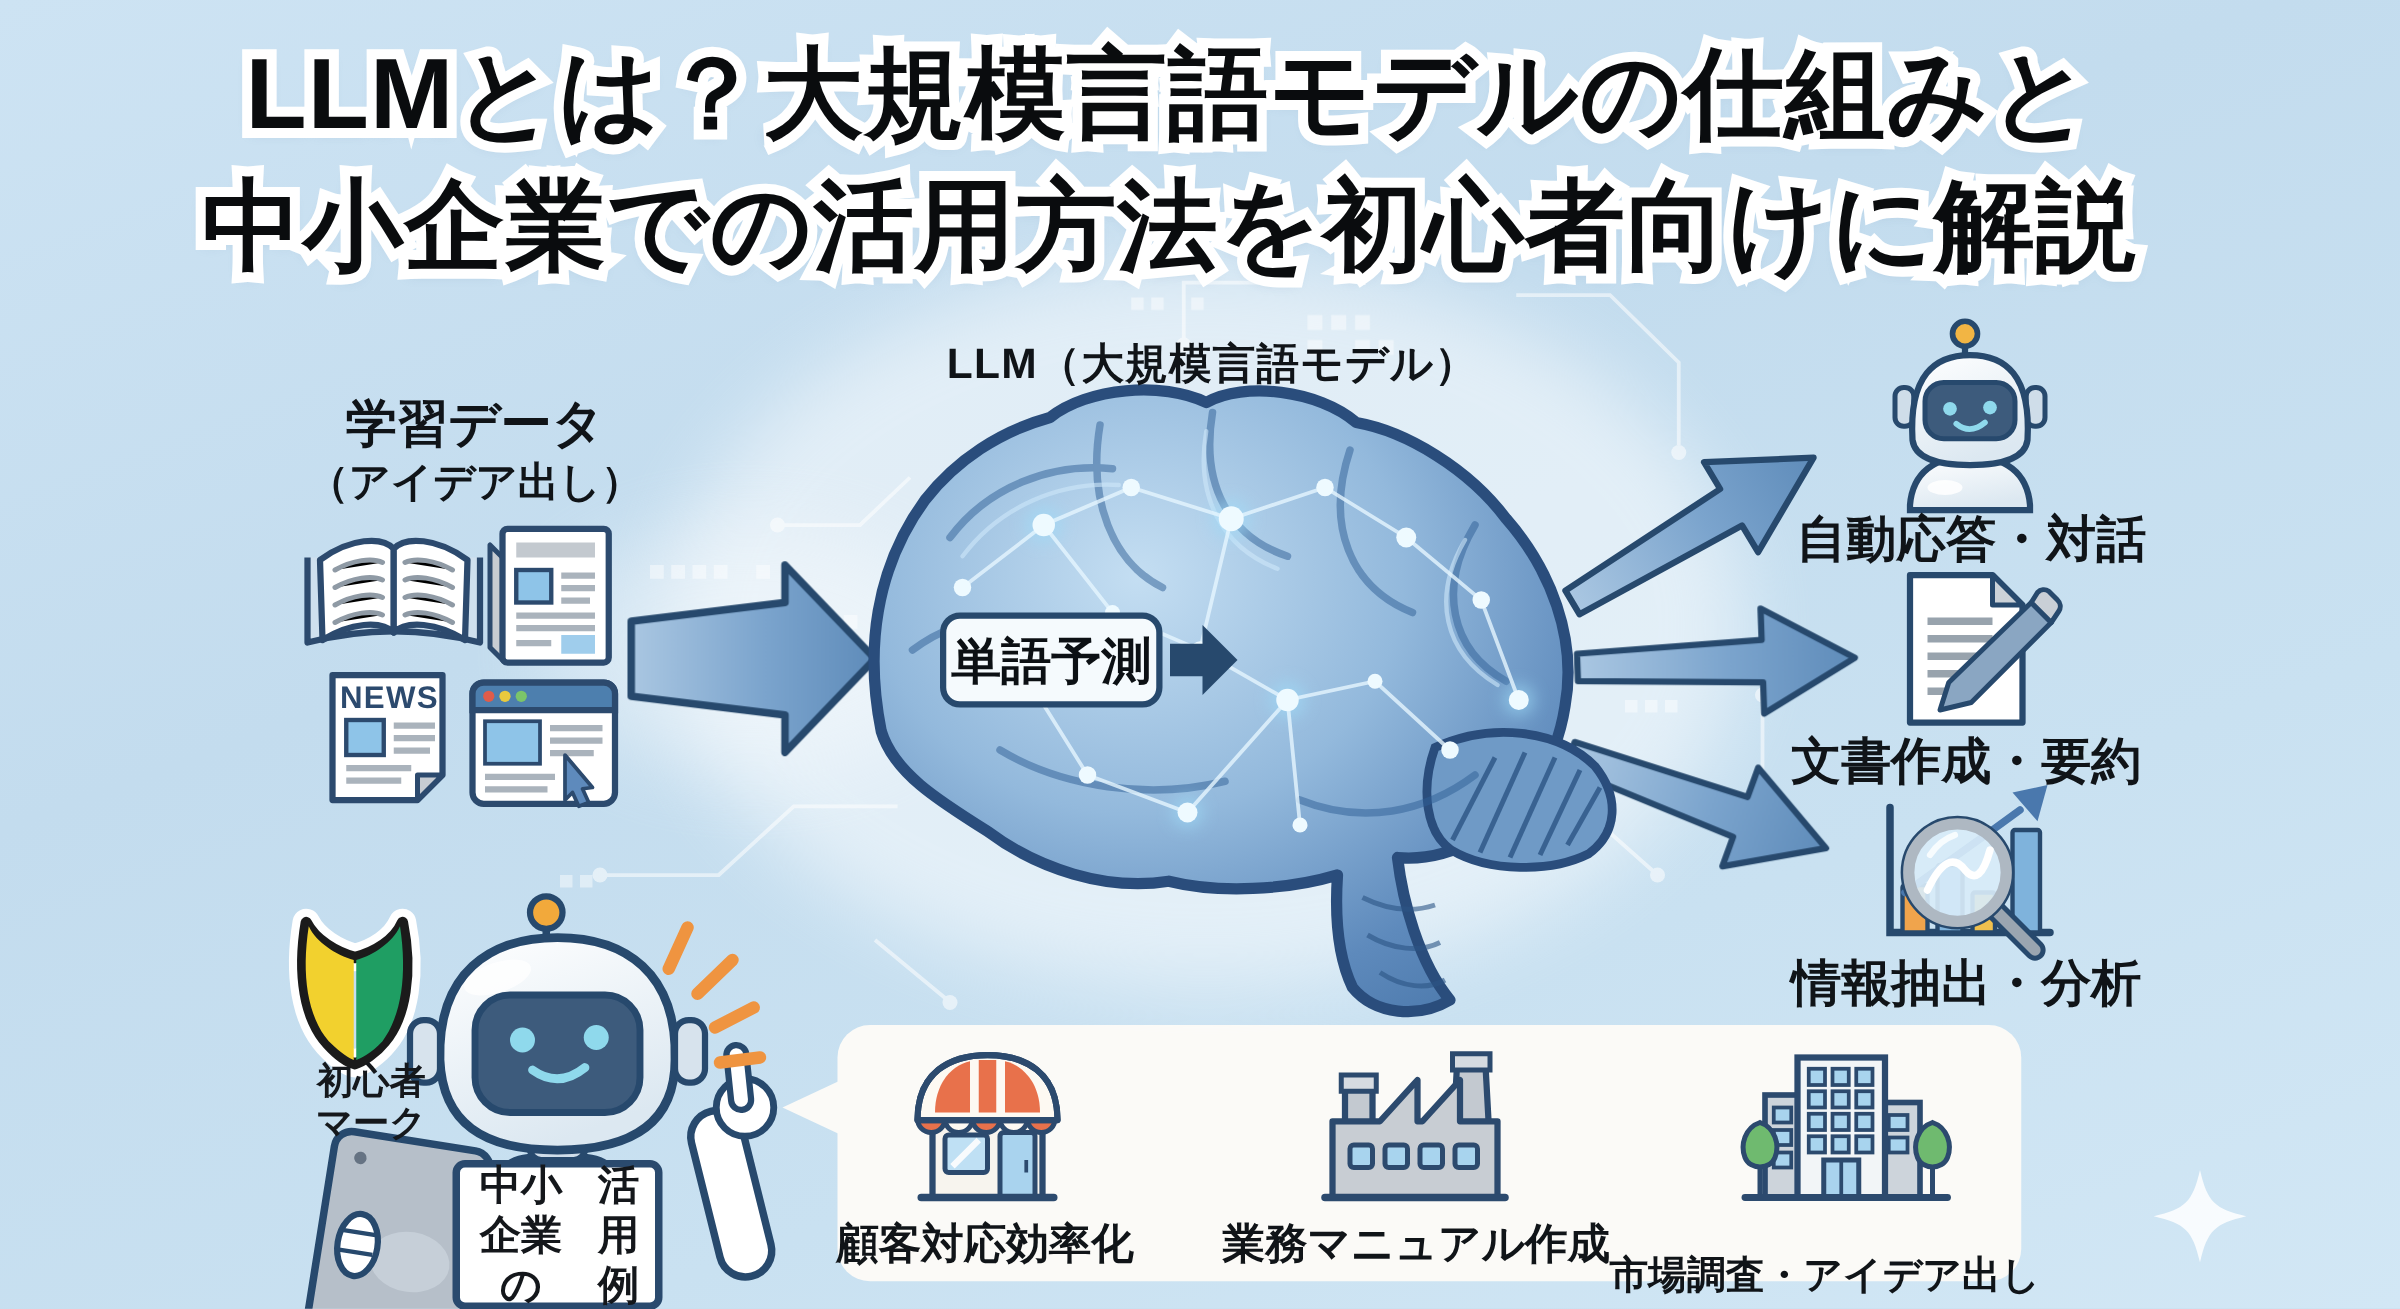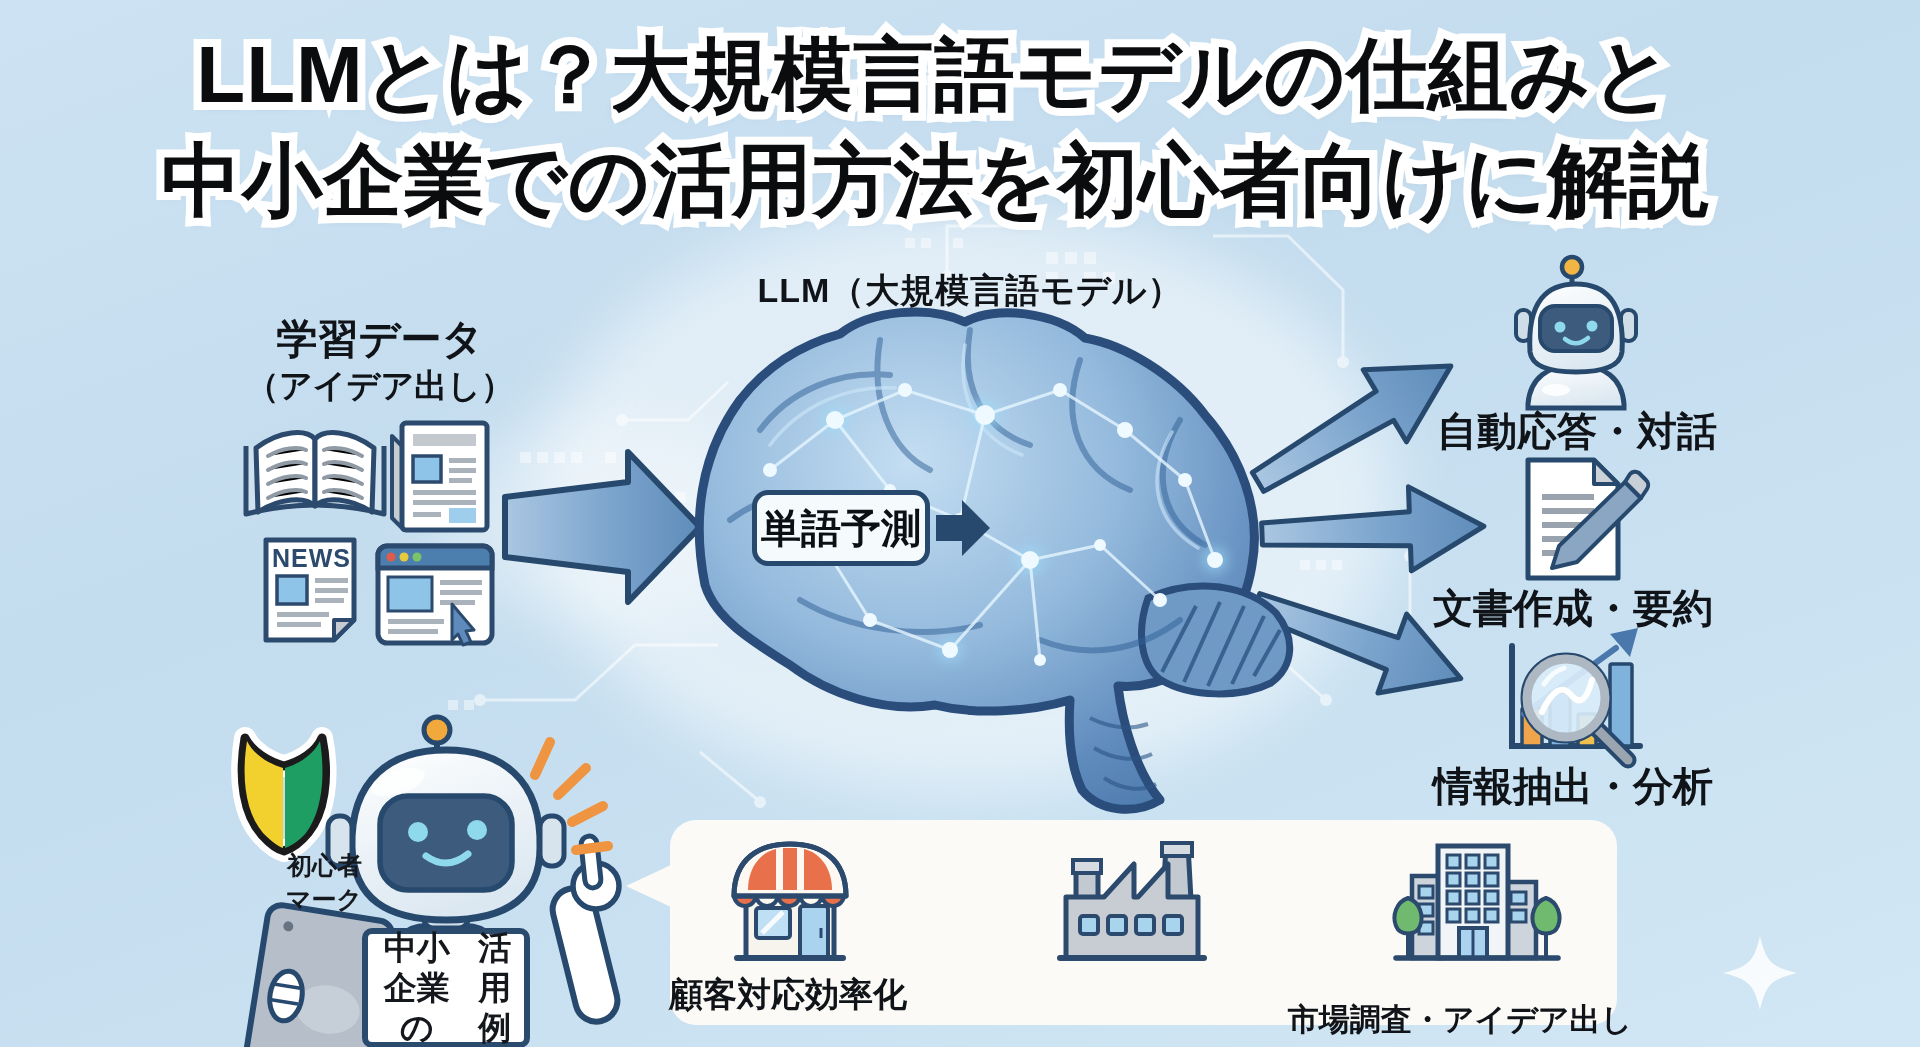--- a/index.html
+++ b/index.html
@@ -21,21 +21,21 @@
   .input-sub{left:205px;top:364px;width:350px;font-size:33px;}
   .news-text{left:272px;top:544px;width:78px;font-size:25px;font-weight:900;color:#2c4a6e;text-align:left;letter-spacing:1px;}
   .out-label{width:380px;font-size:40px;}
   .out-1{left:1387px;top:404px;}
   .out-2{left:1383px;top:581px;}
   .out-3{left:1383px;top:759px;}
   .uc-label{width:380px;font-size:34px;}
   .uc-1{left:598px;top:972px;}
   .uc-2{left:943px;top:972px;}
   .uc-3{left:1270px;top:975px;font-size:31px;margin-top:24px;}
-  .badge-label{left:232px;top:848px;width:130px;font-size:25px;line-height:34px;text-align:right;font-weight:800;color:#15181c;z-index:2;}
+  .badge-label{left:232px;top:848px;width:130px;font-size:29px;line-height:34px;text-align:center;font-weight:800;color:#15181c;z-index:2;}
   
   .process-box{
     background:#f5fafd;border:5px solid #27496d;border-radius:16px;
     width:168px;height:66px;display:flex;align-items:center;justify-content:center;
     font-size:40px;font-weight:800;color:#0c1014;z-index:2;
   }
   .pb-1{left:752px;top:490px;}
   .pb-2{left:992px;top:490px;}
   
   .use-panel{left:670px;top:820px;width:947px;height:205px;background:#fbfaf7;border-radius:26px;z-index:0;}
@@ -484,20 +484,21 @@
 
   <div class="abs process-box pb-1">
     <span>単語予測</span>
   </div>
 
   <div class="abs lbl out-label out-1">自動応答・対話</div>
   <div class="abs lbl out-label out-2">文書作成・要約</div>
   <div class="abs lbl out-label out-3">情報抽出・分析</div>
 
   <div class="abs lbl uc-label uc-1">顧客対応効率化</div>
+  <div class="abs lbl uc-label uc-2">業務マニュアル作成</div>
   <div class="abs lbl uc-label uc-3">市場調査・アイデア出し</div>
 
   <div class="abs badge-label">
     <div>初心者</div>
     <div>マーク</div>
   </div>
 
   <div class="abs mascot-sign">
     <div>中小企業の</div>
     <div>活用例</div>

